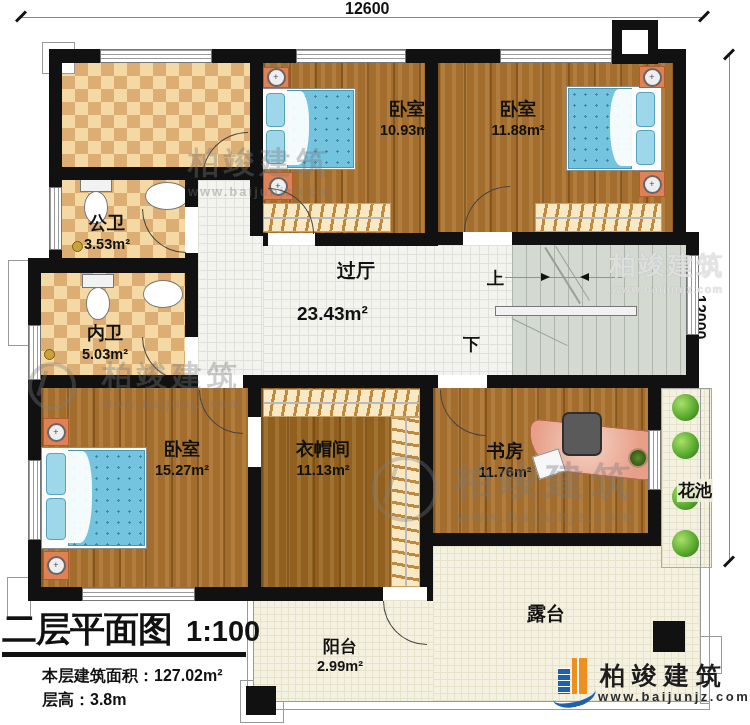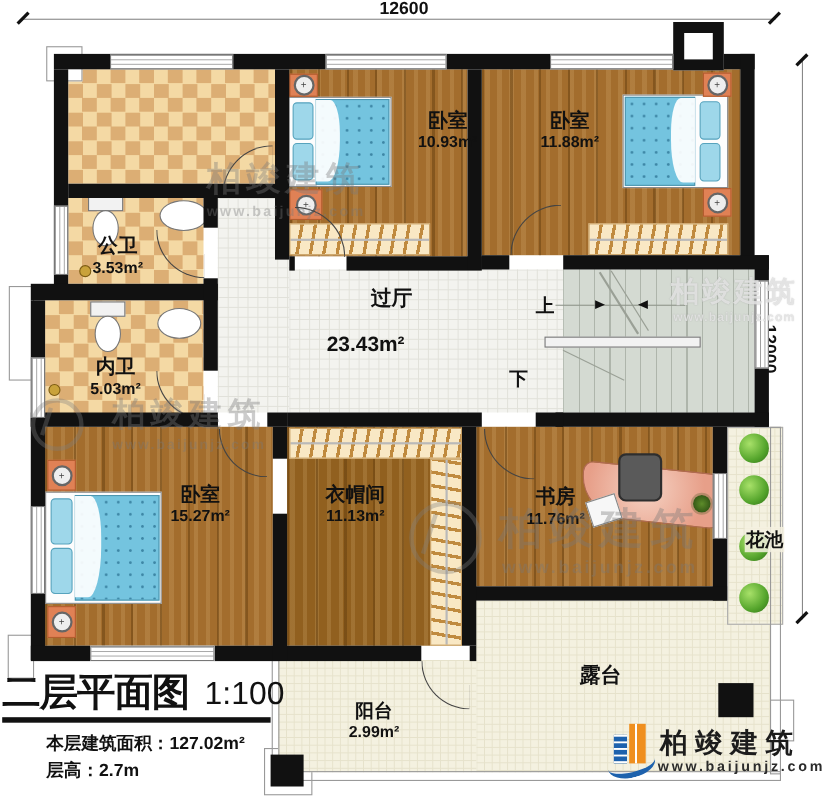--- a/index.html
+++ b/index.html
@@ -81,21 +81,21 @@
   .wm{position:absolute;z-index:50;pointer-events:none;text-align:center;}
   .wm .cn{font-weight:bold;letter-spacing:5px;white-space:nowrap;}
   .wm .url{font-weight:bold;letter-spacing:2px;white-space:nowrap;}
   .wm.gray{color:rgba(120,120,120,.38);}
   .wm.lite{color:rgba(240,240,240,.75);text-shadow:0 0 1px rgba(120,120,120,.5);}
   .wm-logo{position:absolute;border-radius:50%;border:4px solid rgba(125,125,125,.35);z-index:50;}
   .wm-logo:after{content:"";position:absolute;left:20%;top:15%;width:30%;height:65%;
      border-left:4px solid rgba(125,125,125,.35);transform:rotate(18deg);}
   
   .title-main{position:absolute;font-size:35px;font-weight:bold;letter-spacing:-1px;z-index:60;}
-  .title-scale{position:absolute;font-size:29px;font-weight:400;z-index:60;text-align:center;}
+  .title-scale{position:absolute;font-size:29px;font-weight:700;z-index:60;text-align:center;}
   .title-rule{position:absolute;background:#111;z-index:60;}
   .title-sub{position:absolute;font-size:16px;font-weight:600;z-index:60;}
   
   .logo-cn{position:absolute;font-size:25px;font-weight:bold;letter-spacing:7px;color:#1c1c1c;z-index:60;white-space:nowrap;}
   .logo-url{position:absolute;font-size:13px;font-weight:bold;letter-spacing:2.5px;color:#2b2b2b;z-index:60;white-space:nowrap;}
   .col{position:absolute;background:#111;z-index:40;}
   .frame{position:absolute;border:1px solid #999;z-index:2;background:transparent;}
 </style>
 </head>
 <body>
@@ -312,21 +312,21 @@
   <div class="wm-logo" style="left:372px;top:456px;width:58px;height:58px;"></div>
   <div class="wm gray" style="left:438px;top:454px;width:215px;">
     <div class="cn" style="font-size:39px;letter-spacing:7px;">柏竣建筑</div>
     <div class="url" style="font-size:16px;letter-spacing:2.5px;">www.baijunjz.com</div>
   </div>
 
   <div class="title-main" style="left:2px;top:606px;">二层平面图</div>
   <div class="title-scale" style="left:186px;top:615px;">1:100</div>
   <div class="title-rule" style="left:2px;top:652px;width:244px;height:5px;"></div>
   <div class="title-sub" style="left:42px;top:666px;">本层建筑面积：127.02m²</div>
-  <div class="title-sub" style="left:42px;top:690px;">层高：2.7m</div>
+  <div class="title-sub" style="left:42px;top:690px;">层高：3.8m</div>
 
   <div class="abs" style="left:556px;top:655px;width:42px;height:50px;z-index:60;">
     <div class="abs" style="left:2px;top:13px;width:12px;height:26px;background:#1e62ad;
          background-image:linear-gradient(#fff 1.5px,transparent 1.5px);background-size:100% 6px;"></div>
     <div class="abs" style="left:16px;top:3px;width:15px;height:36px;background:#ef8f1f;
          background-image:linear-gradient(90deg,transparent 5px,#fff 5px,#fff 7px,transparent 7px);"></div>
     <div class="abs" style="left:-4px;top:27px;width:44px;height:20px;border-bottom:5px solid #1e62ad;border-radius:50%;transform:rotate(-14deg);"></div>
   </div>
   <div class="logo-cn" style="left:600px;top:659px;">柏竣建筑</div>
   <div class="logo-url" style="left:598px;top:689px;">www.baijunjz.com</div>

